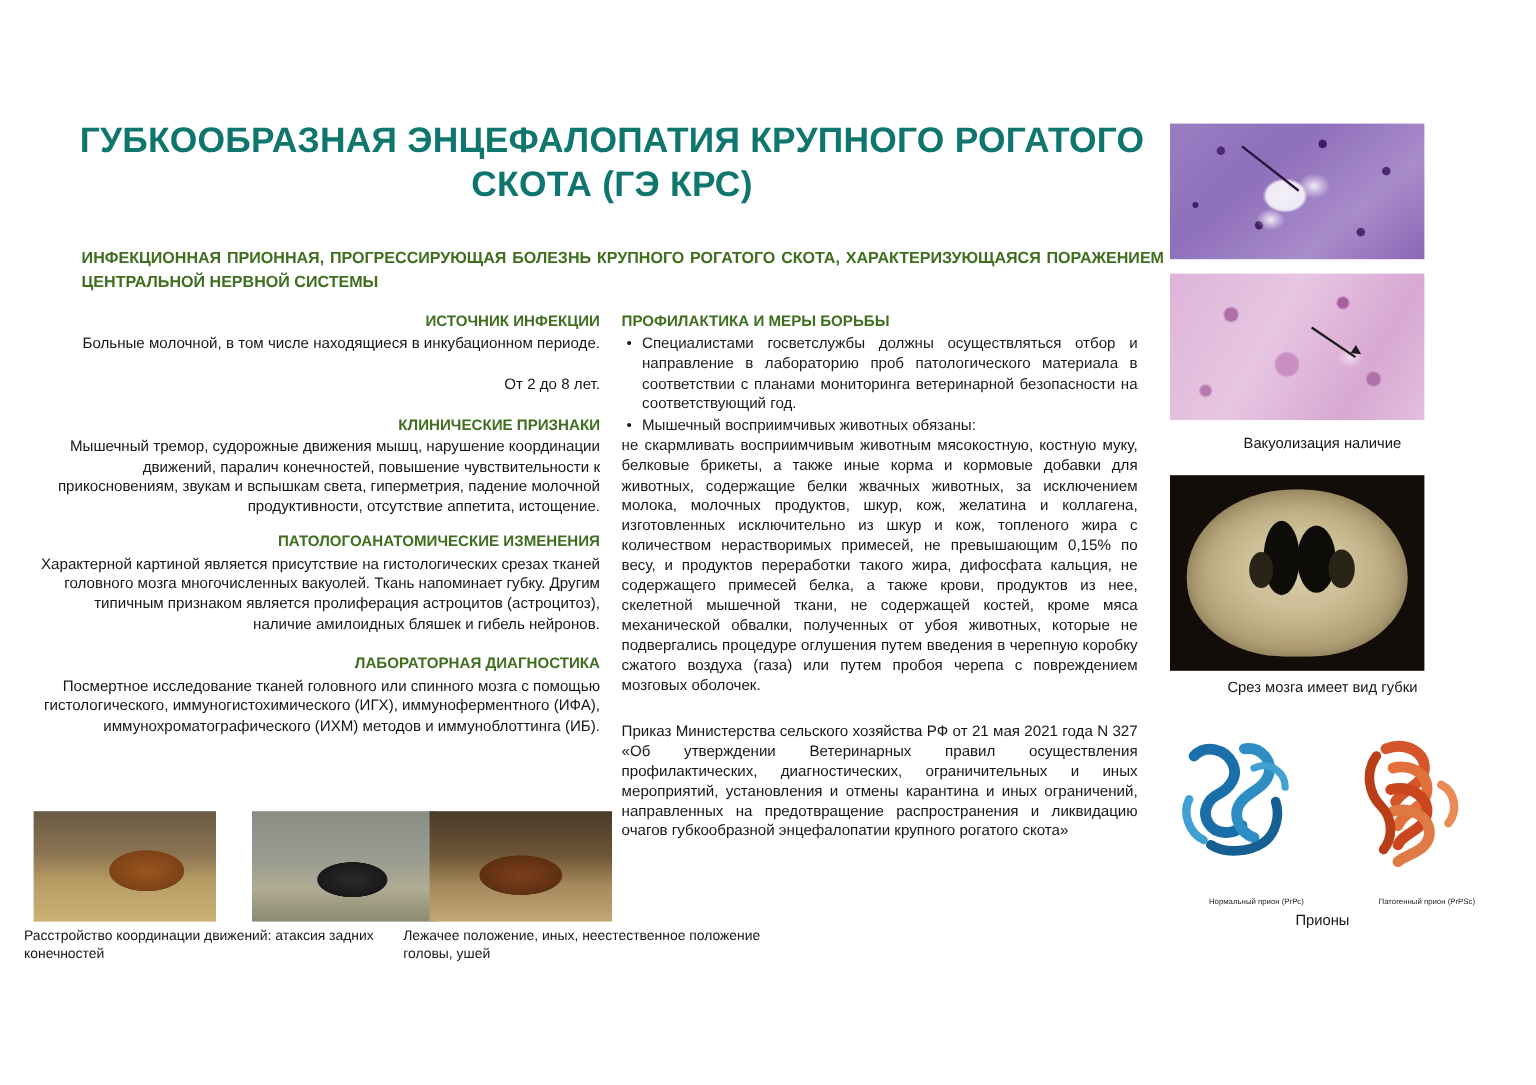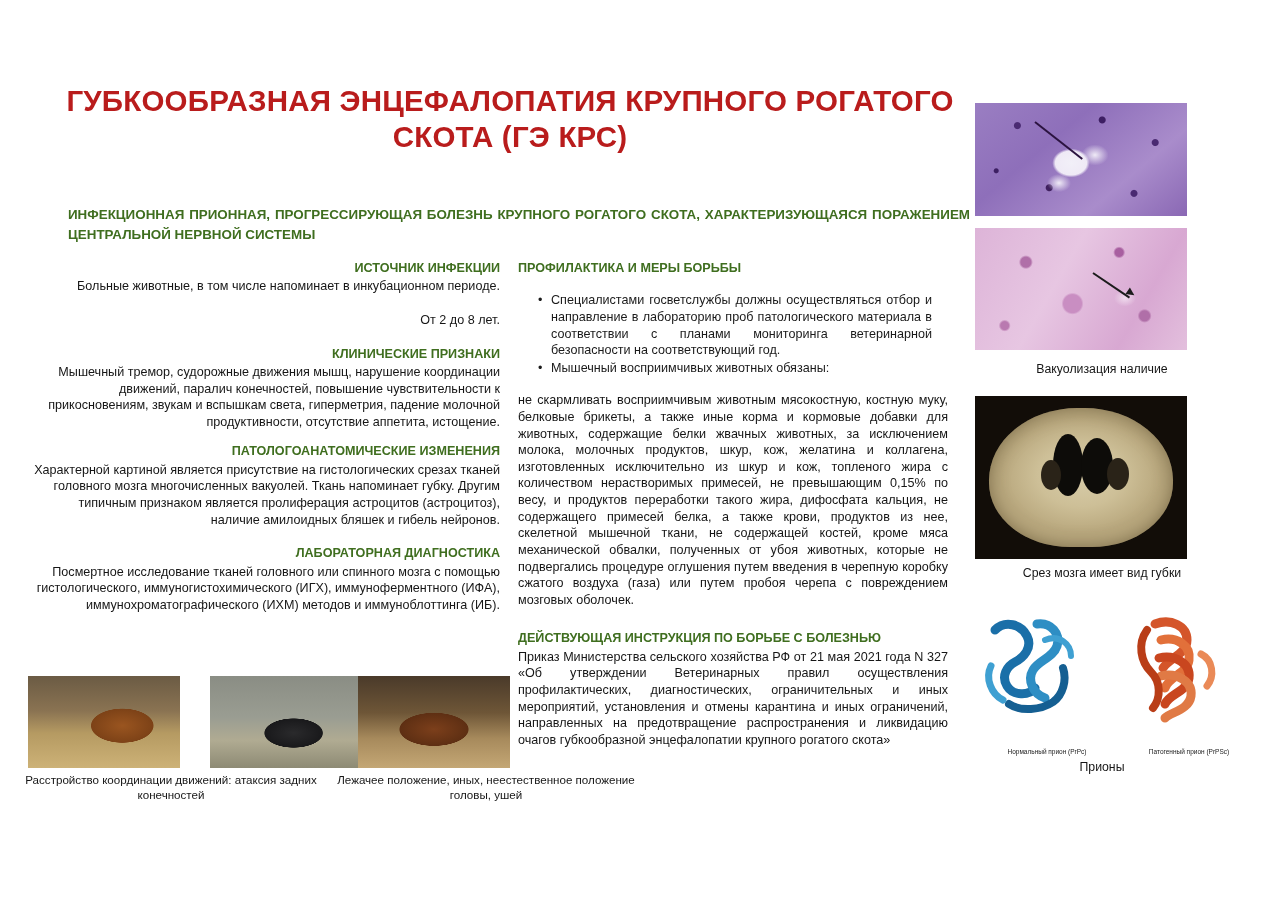--- a/index.html
+++ b/index.html
@@ -19,26 +19,26 @@
     position: absolute;
     left: 0; top: 0;
     width: 1280px;
     height: 904px;
   }
 
   
   .title {
     position: absolute;
     left: 60px;
-    top: 83px;
+    top: 100px;
     width: 900px;
     text-align: center;
     font-size: 29.5px;
     font-weight: bold;
-    color: #b91c1c;
+    color: #0f766e;
     line-height: 1.22;
     letter-spacing: 0.2px;
   }
   .subtitle {
     position: absolute;
     left: 68px;
     top: 205px;
     width: 902px;
     font-size: 13.4px;
     font-weight: bold;
@@ -74,21 +74,21 @@
     font-size: 12.6px;
     margin: 0;
     line-height: 1.32;
     color: #161616;
   }
   .gap-sm { height: 13px; }
   .gap-md { height: 17px; }
   .gap-xs { height: 5px; }
 
   ul.bullets {
-    margin: 16px;
+    margin: 0;
     padding: 0 0 0 17px;
     list-style: none;
   }
   ul.bullets li {
     font-size: 12.6px;
     line-height: 1.32;
     position: relative;
     margin-bottom: 1px;
   }
   ul.bullets li:before {
@@ -103,21 +103,20 @@
   .photo-row {
     position: absolute;
     left: 28px;
     top: 676px;
     width: 480px;
   }
   .cap {
     position: absolute;
     font-size: 11.6px;
     color: #161616;
-    text-align: center;
     line-height: 1.3;
   }
   .rail-cap {
     position: absolute;
     font-size: 12.3px;
     color: #161616;
     text-align: center;
     width: 280px;
   }
 
@@ -229,21 +228,21 @@
 <body>
 
 <div class="poster">
 
   <div class="title">ГУБКООБРАЗНАЯ ЭНЦЕФАЛОПАТИЯ КРУПНОГО РОГАТОГО СКОТА (ГЭ КРС)</div>
   <div class="subtitle">ИНФЕКЦИОННАЯ ПРИОННАЯ, ПРОГРЕССИРУЮЩАЯ БОЛЕЗНЬ КРУПНОГО РОГАТОГО СКОТА, ХАРАКТЕРИЗУЮЩАЯСЯ ПОРАЖЕНИЕМ ЦЕНТРАЛЬНОЙ НЕРВНОЙ СИСТЕМЫ</div>
 
   <div class="col-left">
 
     <h3 class="sec">ИСТОЧНИК ИНФЕКЦИИ</h3>
-    <p class="body">Больные животные, в том числе напоминает в инкубационном периоде.</p>
+    <p class="body">Больные молочной, в том числе находящиеся в инкубационном периоде.</p>
 
     <div class="gap-md"></div>
 
     <p class="body">От 2 до 8 лет.</p>
 
     <div class="gap-md"></div>
 
     <h3 class="sec">КЛИНИЧЕСКИЕ ПРИЗНАКИ</h3>
     <p class="body">Мышечный тремор, судорожные движения мышц, нарушение координации движений, паралич конечностей, повышение чувствительности к прикосновениям, звукам и вспышкам света, гиперметрия, падение молочной продуктивности, отсутствие аппетита, истощение.</p>
 
@@ -262,21 +261,20 @@
     <h3 class="sec">ПРОФИЛАКТИКА И МЕРЫ БОРЬБЫ</h3>
     <ul class="bullets">
       <li class="just">Специалистами госветслужбы должны осуществляться отбор и направление в лабораторию проб патологического материала в соответствии с планами мониторинга ветеринарной безопасности на соответствующий год.</li>
       <li>Мышечный восприимчивых животных обязаны:</li>
     </ul>
     <p class="body just">не скармливать восприимчивым животным мясокостную, костную муку, белковые брикеты, а также иные корма и кормовые добавки для животных, содержащие белки жвачных животных, за исключением молока, молочных продуктов, шкур, кож, желатина и коллагена, изготовленных исключительно из шкур и кож, топленого жира с количеством нерастворимых примесей, не превышающим 0,15% по весу, и продуктов переработки такого жира, дифосфата кальция, не содержащего примесей белка, а также крови, продуктов из нее, скелетной мышечной ткани, не содержащей костей, кроме мяса механической обвалки, полученных от убоя животных, которые не подвергались процедуре оглушения путем введения в черепную коробку сжатого воздуха (газа) или путем пробоя черепа с повреждением мозговых оболочек.</p>
 
     <div class="gap-md"></div>
     <div class="gap-xs"></div>
 
-    <h3 class="sec">ДЕЙСТВУЮЩАЯ ИНСТРУКЦИЯ ПО БОРЬБЕ С БОЛЕЗНЬЮ</h3>
     <p class="body just">Приказ Министерства сельского хозяйства РФ от 21 мая 2021 года N 327 «Об утверждении Ветеринарных правил осуществления профилактических, диагностических, ограничительных и иных мероприятий, установления и отмены карантина и иных ограничений, направленных на предотвращение распространения и ликвидацию очагов губкообразной энцефалопатии крупного рогатого скота»</p>
   </div>
 
   <div class="photo-row">
     <div class="photo-cow cow1" style="left:0px; top:0px;"></div>
     <div class="photo-cow cow2" style="left:182px; top:0px;"></div>
     <div class="photo-cow cow3" style="left:330px; top:0px;"></div>
   </div>
   <div class="cap" style="left:20px; top:772px; width:302px;">Расстройство координации движений: атаксия задних конечностей</div>
   <div class="cap" style="left:336px; top:772px; width:300px;">Лежачее положение, иных, неестественное положение головы, ушей</div>

